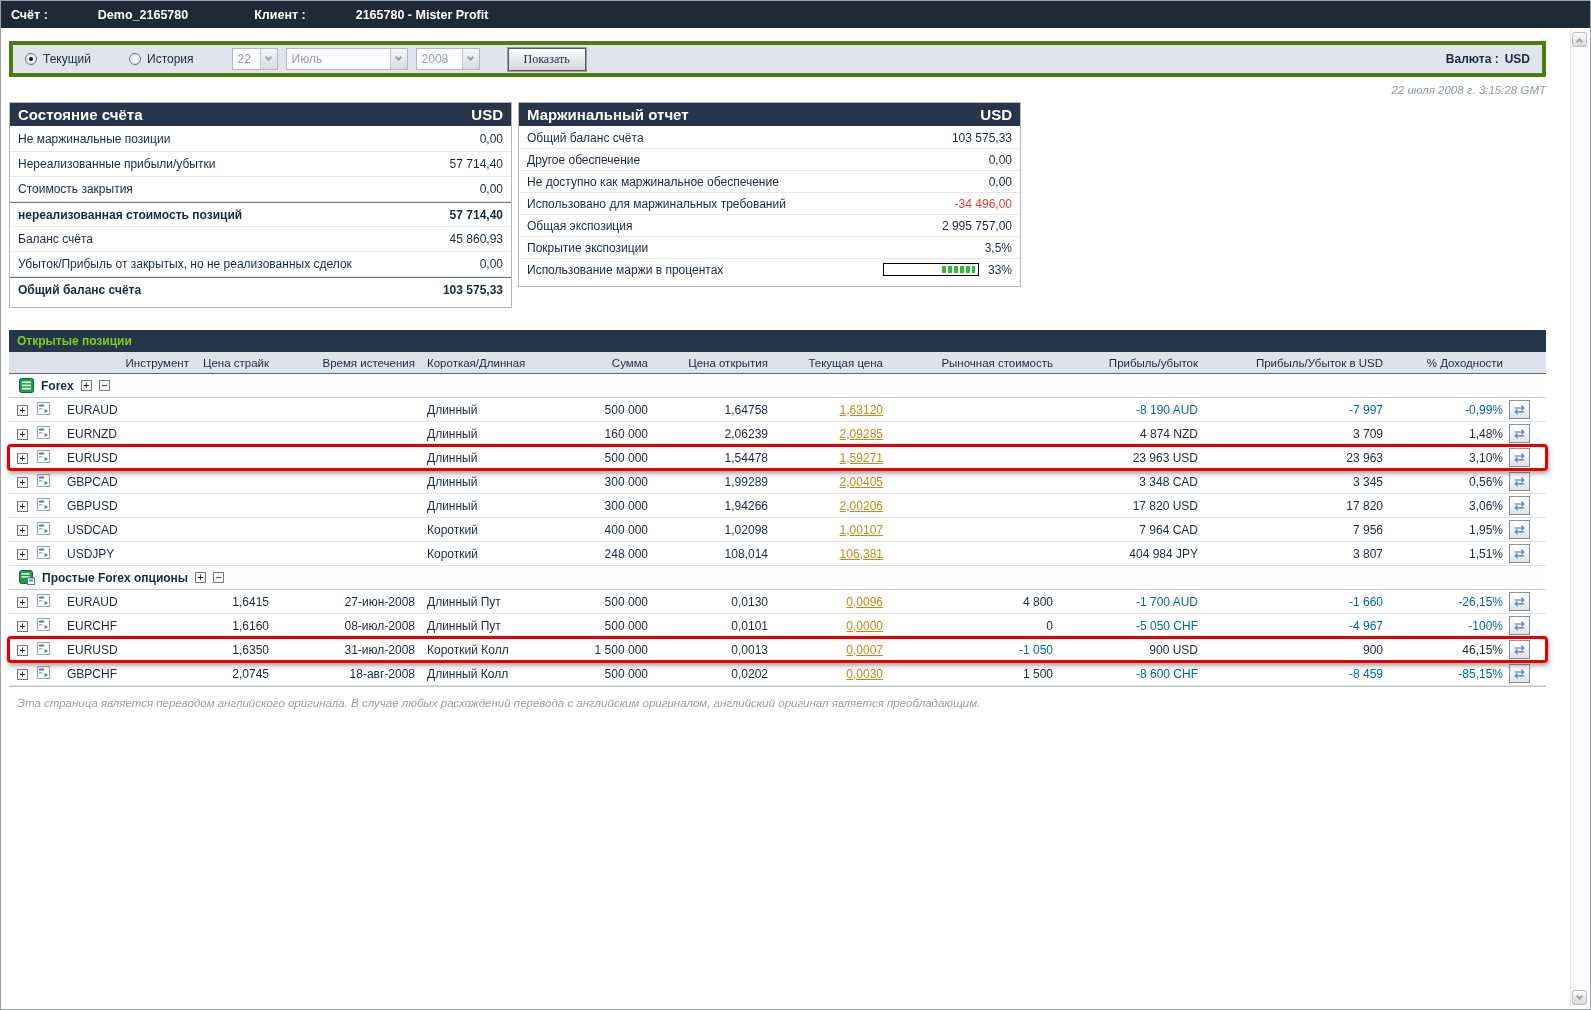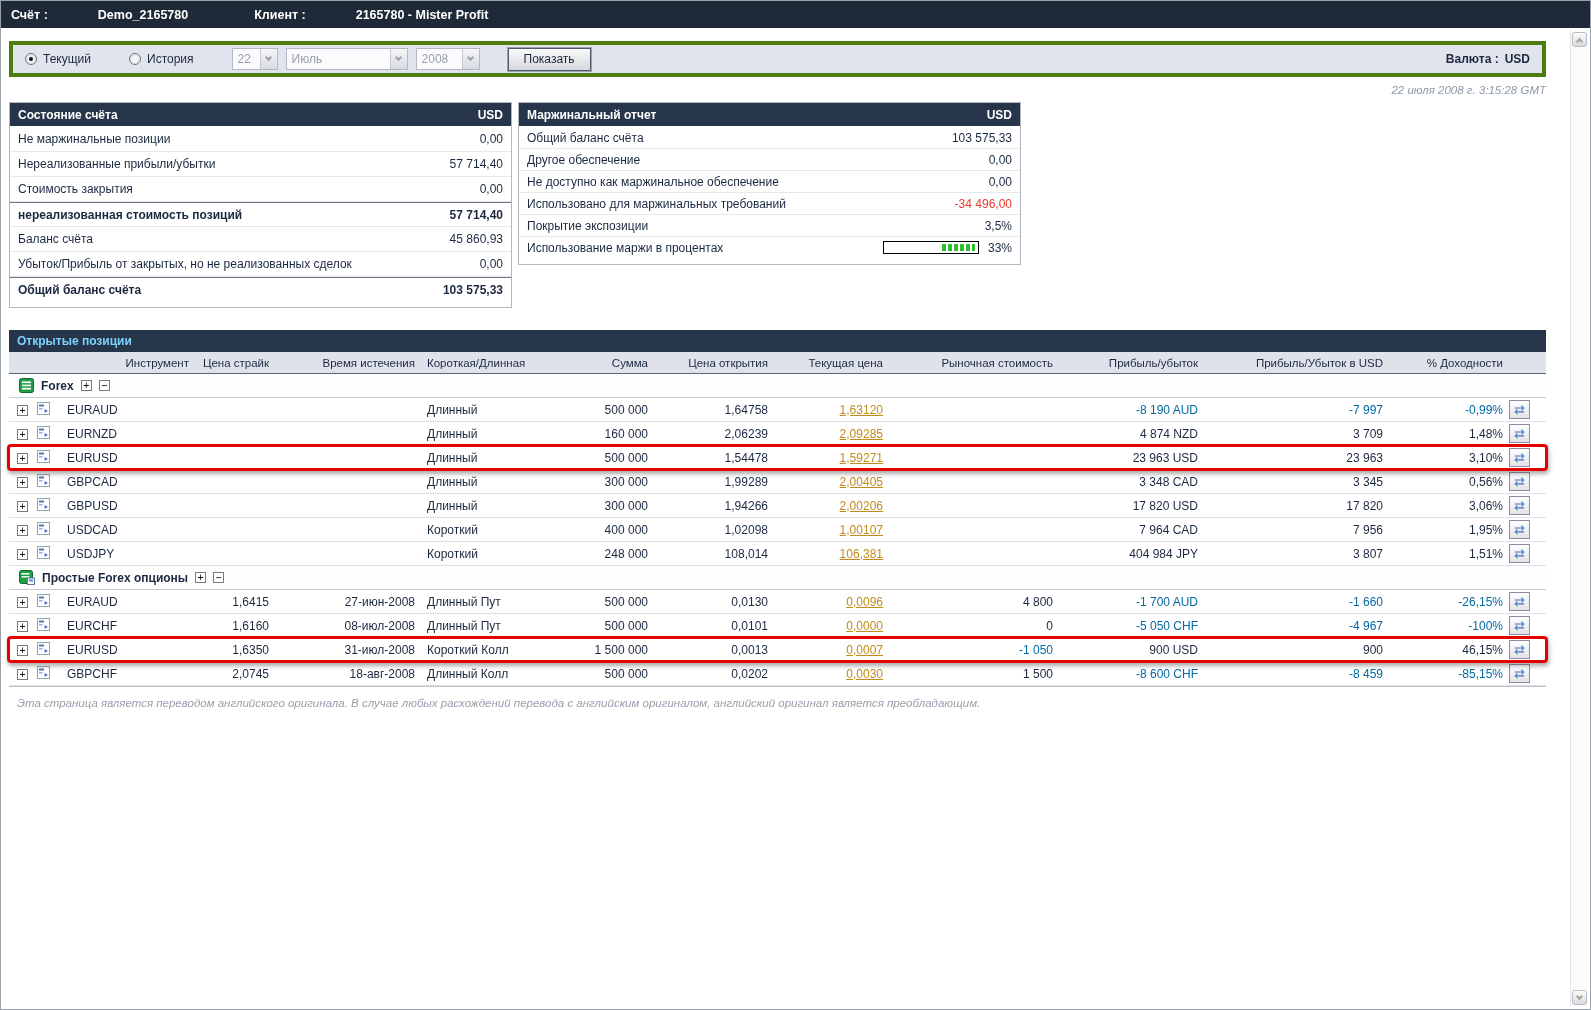--- a/index.html
+++ b/index.html
@@ -54,36 +54,36 @@
   }
   .chev {
     display: inline-block; width: 5px; height: 5px;
     border-right: 2px solid #9aa0ad; border-bottom: 2px solid #9aa0ad;
   }
   .chev.down { transform: rotate(45deg); margin-top: -3px; }
   .btn-show {
     margin-left: 20px; height: 23px; padding: 0 15px;
     background: linear-gradient(#fbfbfb, #d5d6db);
     border: 1px solid #4e5a6b; box-shadow: 0 0 0 1px #9ba1ad;
-    font-size: 12px; color: #1b2940; font-family: Liberation Sans, sans-serif; cursor: default;
+    font-size: 12px; color: #1b2940; font-family: Liberation Serif, serif; cursor: default;
   }
   .tb-currency { margin-left: auto; font-weight: bold; font-size: 12px; }
   .tb-currency .cl { margin-right: 6px; }
   
   .timestamp {
     text-align: right; font-style: italic; color: #8d98a8;
     font-size: 11.5px; margin: 7px 0 6px;
   }
   
   .panels { display: flex; gap: 6px; align-items: flex-start; }
   .panel { width: 503px; border: 1px solid #b3b7bf; background: #fff; }
   .panel-header {
     height: 23px; background: #26354a; color: #fff;
     display: flex; justify-content: space-between; align-items: center;
-    padding: 0 8px; font-size: 12px; font-weight: bold;
+    padding: 0 8px; font-size: 15px; font-weight: bold;
   }
   .panel-body { padding: 1px 0 5px; }
   .prow {
     display: flex; justify-content: space-between; align-items: center;
     padding: 0 8px; height: 25px; font-size: 12px; border-bottom: 1px solid #e7e8ec;
   }
   .panel.compact .prow { height: 22px; }
   .prow:last-child { border-bottom: none; }
   .prow.sep { border-top: 1px solid #6f7683; }
   .prow.emph { font-weight: bold; }
@@ -93,21 +93,21 @@
     border: 1px solid #000; background: #fff; position: relative;
     margin-right: 9px; vertical-align: -2px;
   }
   .meter-fill {
     position: absolute; top: 2px; bottom: 2px; right: 3px; width: 33px;
     background: repeating-linear-gradient(90deg, #2fbe2f 0 4px, #fff 4px 6px);
   }
   
   .pos-wrap { margin-top: 22px; position: relative; border-bottom: 1px solid #bfc3ca; }
   .pos-title {
-    height: 22px; background: #26354a; color: #7dd3fc; font-weight: bold;
+    height: 22px; background: #26354a; color: #84cc16; font-weight: bold;
     font-size: 12px; display: flex; align-items: center; padding: 0 8px;
   }
   .pos-colheader {
     display: flex; height: 22px; background: #e0e2eb;
     border-bottom: 1px solid #5a6578; font-size: 11.5px; align-items: center;
   }
   .ch { text-align: right; padding-right: 6px; }
   .ch.left { text-align: left; }
   .w-inst  { width: 186px; padding-left: 38px; text-align: right; }
   .w-strike{ width: 80px; }
@@ -276,20 +276,24 @@
           </div>
           <div class="prow">
             <span class="plabel">Не доступно как маржинальное обеспечение</span>
             <span class="pvalue">0,00</span>
           </div>
           <div class="prow">
             <span class="plabel">Использовано для маржинальных требований</span>
             <span class="pvalue neg">-34 496,00</span>
           </div>
           <div class="prow">
+            <span class="plabel">Общая экспозиция</span>
+            <span class="pvalue">2 995 757,00</span>
+          </div>
+          <div class="prow">
             <span class="plabel">Покрытие экспозиции</span>
             <span class="pvalue">3,5%</span>
           </div>
           <div class="prow">
             <span class="plabel">Использование маржи в процентах</span>
             <span class="pvalue"><span class="meter"><span class="meter-fill"></span></span>33%</span>
           </div>
         </div>
     </div>
   </div>

